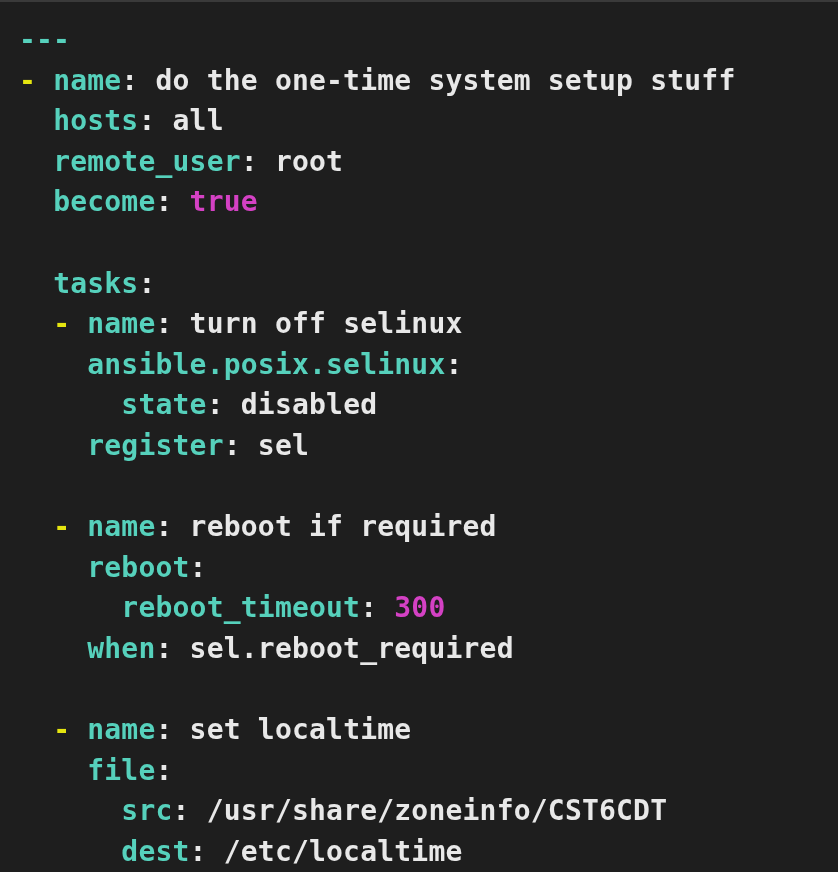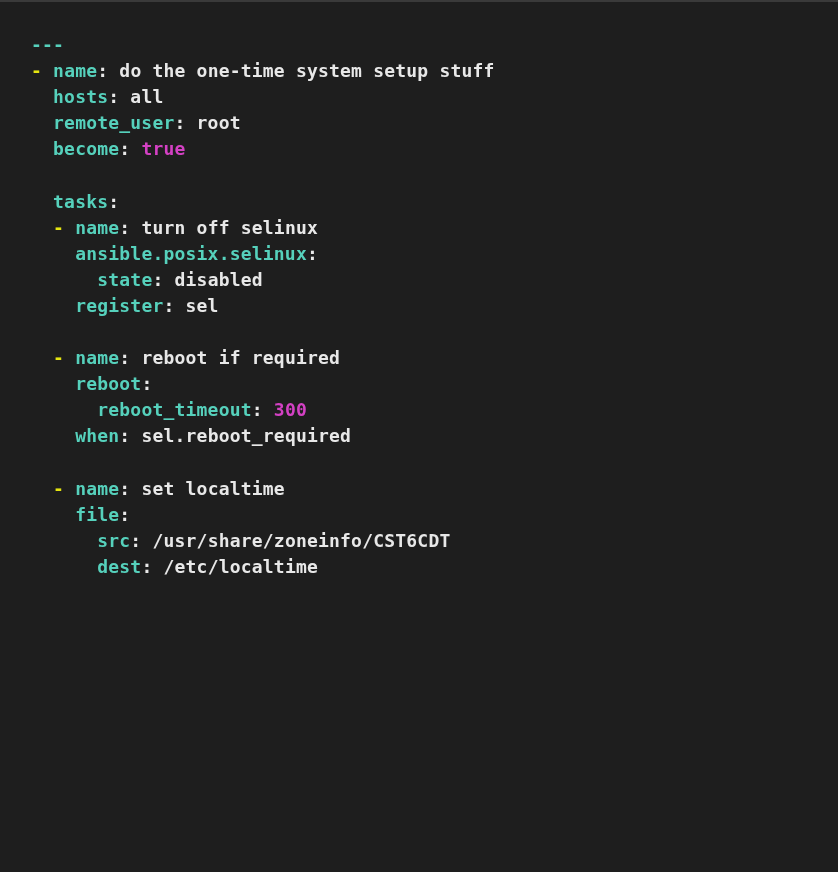--- a/index.html
+++ b/index.html
@@ -8,24 +8,24 @@
     background: #1e1e1e;
     width: 838px;
     height: 872px;
     overflow: hidden;
   }
   .top-border {
     height: 2px;
     background: #3a3a3a;
   }
   pre.code {
-    margin: 16px;
+    margin: 4px;
     padding: 14px 10px 0 15px;
     font-family: "SF Mono", "Menlo", "Consolas", "DejaVu Sans Mono", monospace;
-    font-size: 18px;
+    font-size: 28px;
     line-height: 1.45;
     letter-spacing: 0.2px;
     font-weight: 700;
     white-space: pre;
     color: #e8e8e8;
   }
   .tk-text   { color: #e8e8e8; }
   .tk-key    { color: #56d1bc; }   
   .tk-colon  { color: #e8e8e8; }
   .tk-bool   { color: #d441c4; }   

